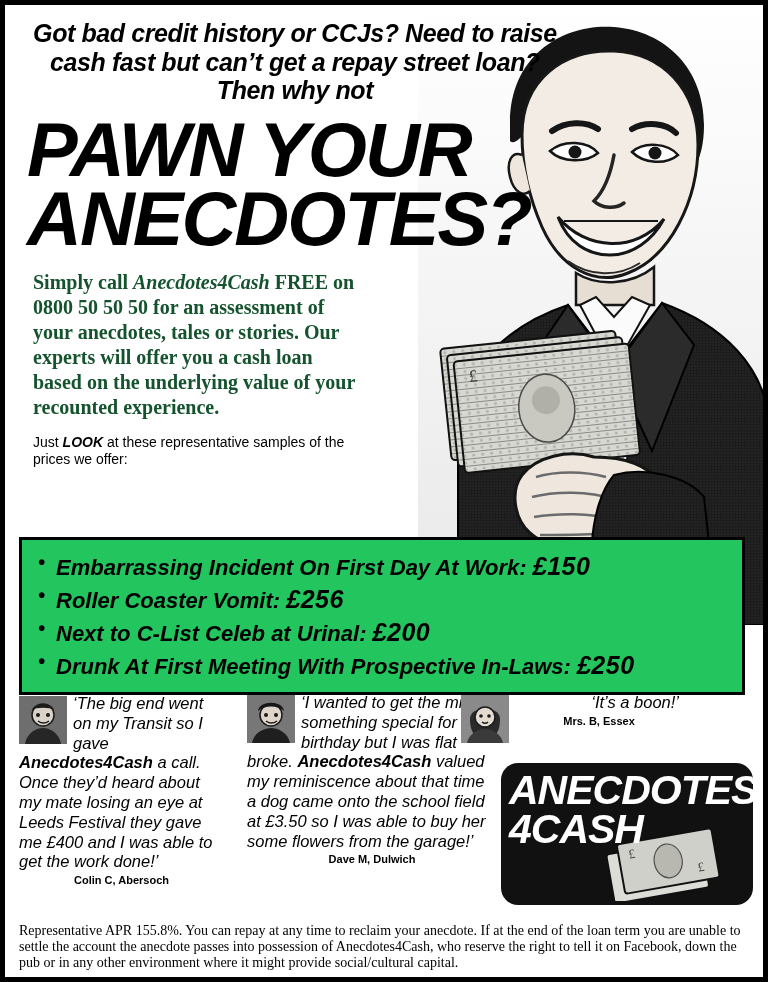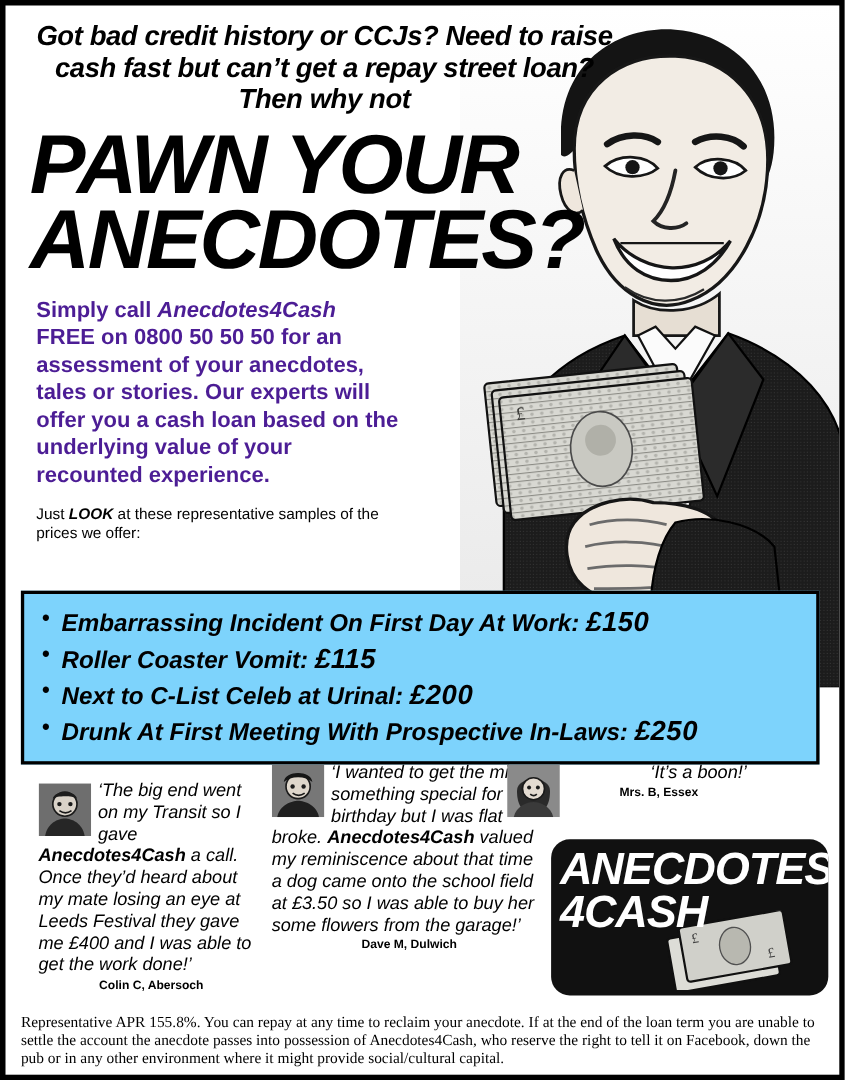--- a/index.html
+++ b/index.html
@@ -63,21 +63,22 @@
 
   
   .copy {
     position: relative;
     z-index: 3;
     width: 330px;
     margin: 16px 0 0 14px;
     font-size: 20px;
     line-height: 1.25;
     font-weight: bold;
-    color: #4c1d95;
+    color: #14532d;
+    font-family: Liberation Serif, serif;
   }
   .copy2 {
     position: relative;
     z-index: 3;
     width: 345px;
     margin: 14px 0 0 14px;
     font-size: 14px;
     line-height: 1.22;
     color: #000;
   }
@@ -95,21 +96,21 @@
   }
   .photo svg { display:block; }
 
   
   .pricebox {
     position: absolute;
     left: 14px;
     top: 532px;
     width: 726px;
     border: 3px solid #000;
-    background: #7dd3fc;
+    background: #22c55e;
     box-sizing: border-box;
     padding: 10px 10px 10px 16px;
     z-index: 4;
   }
   .pricebox ul {
     margin: 0;
     padding: 0;
     list-style: none;
   }
   .pricebox li {
@@ -143,21 +144,21 @@
     z-index: 4;
   }
   .t {
     position: absolute;
     font-style: italic;
     font-size: 16.5px;
     line-height: 1.2;
     color: #000;
   }
   .t b { font-weight: bold; font-style: italic; }
-  .t1 { left: 0;   top: 17px;  width: 205px; margin-left: 16px; }
+  .t1 { left: 0;   top: 1px;  width: 205px; }
   .t2 { left: 228px; top: 0; width: 250px; }
   .t3 { left: 500px; top: 0; width: 160px; text-align: right;}
   .sig {
     display: block;
     text-align: center;
     font-style: normal;
     font-weight: bold;
     font-size: 11px;
     margin-top: 2px;
   }
@@ -321,21 +322,21 @@
     </div>
 
     <div class="pricebox">
       <ul>
         <li>
           <span>Embarrassing Incident On First Day At Work:</span>
           <span class="amt">£150</span>
         </li>
         <li>
           <span>Roller Coaster Vomit:</span>
-          <span class="amt">£115</span>
+          <span class="amt">£256</span>
         </li>
         <li>
           <span>Next to C-List Celeb at Urinal:</span>
           <span class="amt">£200</span>
         </li>
         <li>
           <span>Drunk At First Meeting With Prospective In-Laws:</span>
           <span class="amt">£250</span>
         </li>
       </ul>

